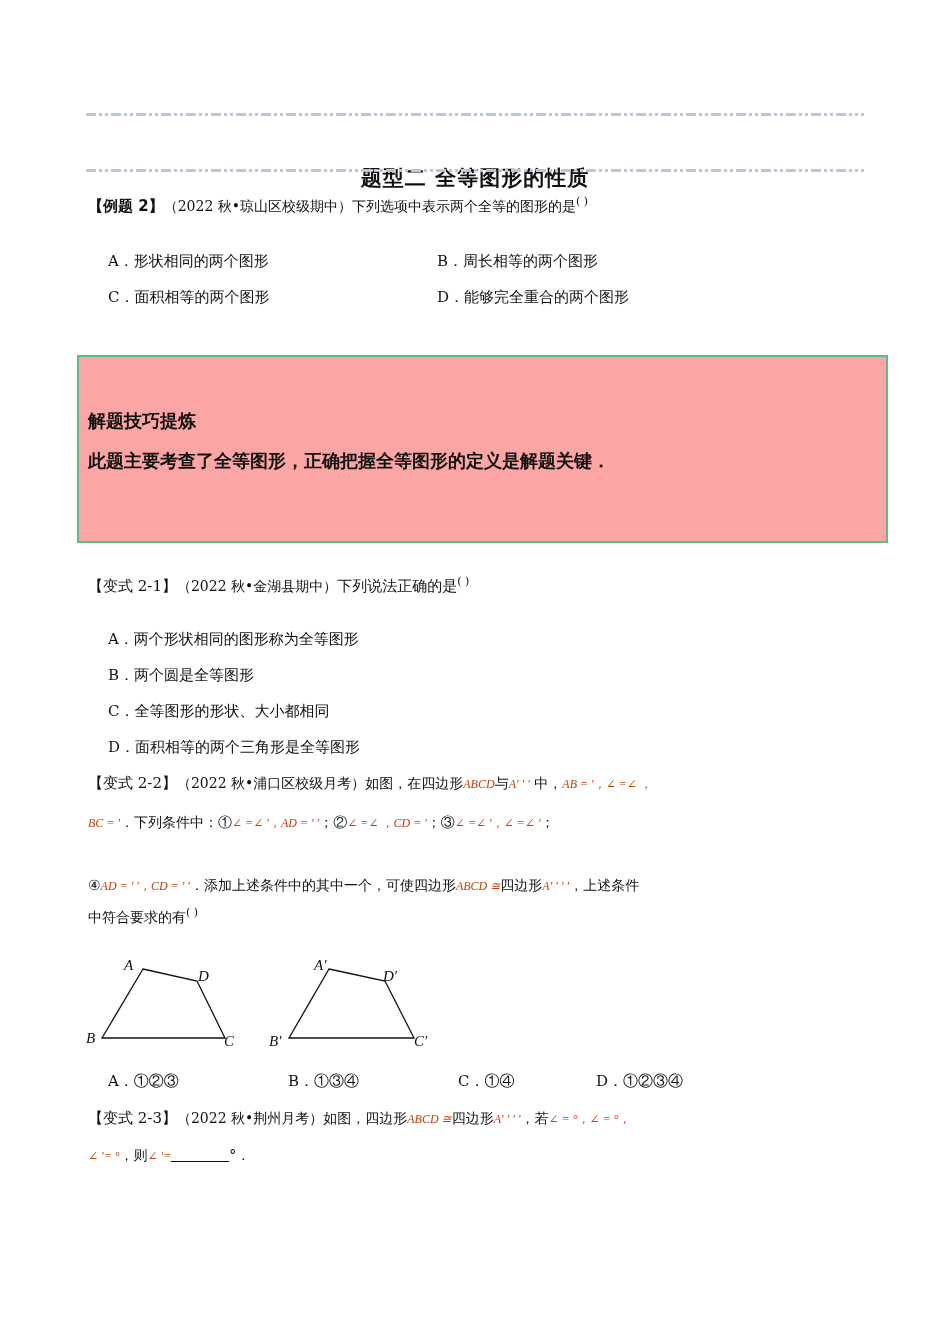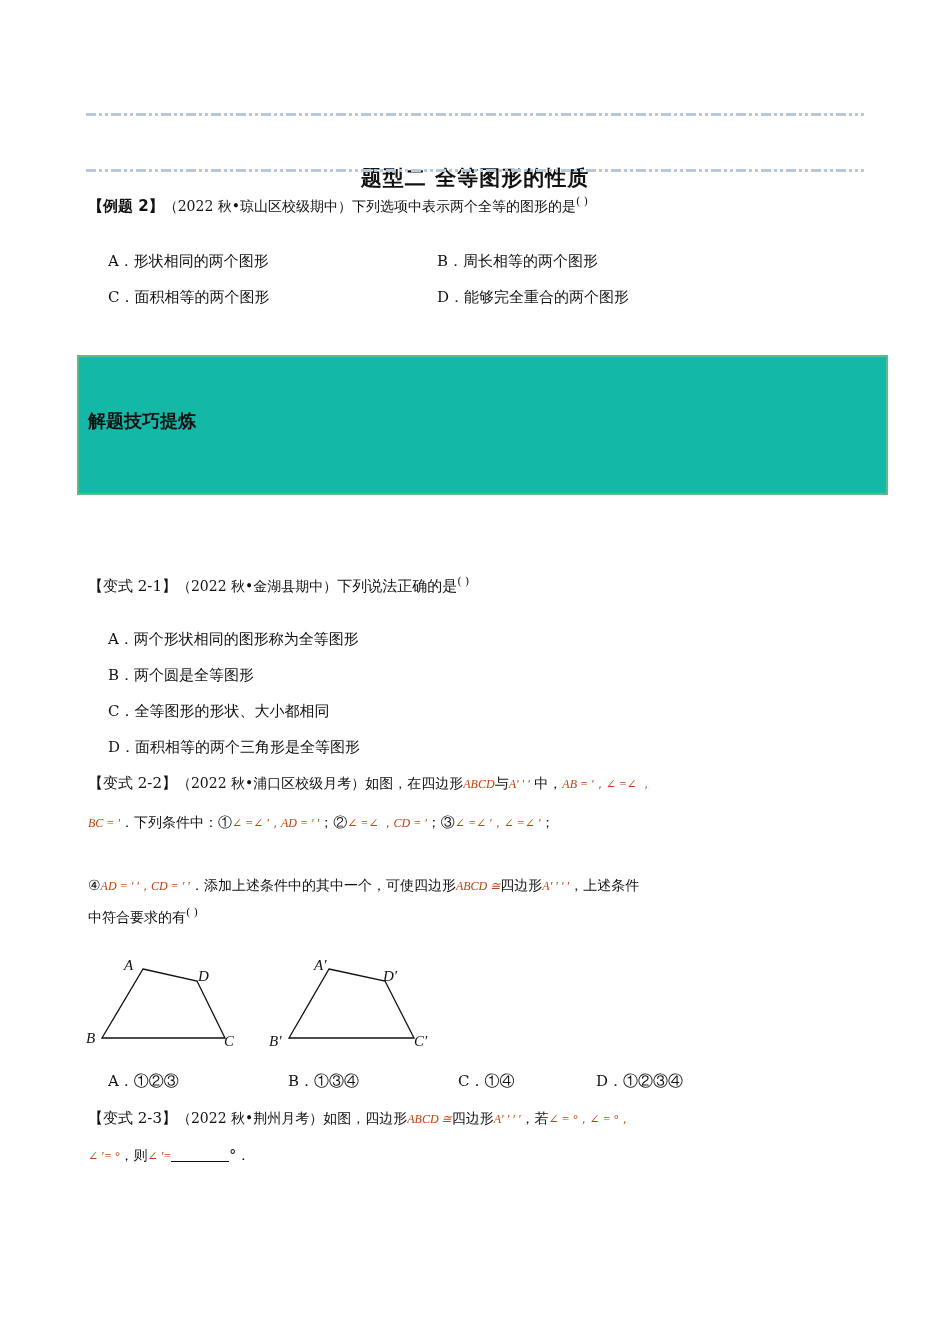--- a/index.html
+++ b/index.html
@@ -13,22 +13,22 @@
             #b8c8da 19px 22px, transparent 22px 25px); }
   .title { position:absolute; top:128px; left:0; width:950px; text-align:center;
            font-family:"DejaVu Sans","Liberation Sans",sans-serif; font-weight:bold;
            font-size:21px; letter-spacing:1px;margin-top:36px; }
   .line { position:absolute; left:88px; font-size:15px; white-space:nowrap; line-height:20px; }
   .bold { font-weight:bold; font-family:"DejaVu Sans","Liberation Sans",sans-serif; }
   .small { font-size:14px; }
   .paren { font-size:11px; vertical-align:6px; }
   .opt { position:absolute; font-size:15px; white-space:nowrap; line-height:20px; }
   .math { font-style:italic; font-family:"Liberation Serif","DejaVu Serif",serif; color:#c2410c; font-size:12px; }
-  .tipbox { position:absolute; left:77px; top:355px; width:811px; height:140px;
-            background:#14b8a6; border:2px solid #5dbb8a; box-sizing:border-box; }
+  .tipbox { position:absolute; left:77px; top:355px; width:811px; height:188px;
+            background:#fca5a5; border:2px solid #5dbb8a; box-sizing:border-box; }
   .tiphead { position:absolute; left:9px; top:52px; font-size:18px;
              font-family:"DejaVu Sans","Liberation Sans",sans-serif; font-weight:bold; }
   .tipbody { position:absolute; left:9px; top:92px; font-size:18px;
              font-family:"DejaVu Sans","Liberation Sans",sans-serif; font-weight:bold; white-space:nowrap; }
   .blank { display:inline-block; width:58px; border-bottom:1px solid #111; height:14px; vertical-align:-2px; }
   svg text { font-family:"Liberation Serif","DejaVu Serif",serif; font-style:italic; font-size:15px; fill:#111; }
 </style>
 </head>
 <body>
 
@@ -39,20 +39,21 @@
 <div class="line" style="top:192px;">
   <span class="bold">【例题 2】</span><span class="small">（2022 秋•琼山区校级期中）</span><span class="small">下列选项中表示两个全等的图形的是</span><span class="paren">(        )</span>
 </div>
 <div class="opt" style="left:108px; top:251px;"><span>A．</span><span>形状相同的两个图形</span></div>
 <div class="opt" style="left:437px; top:251px;"><span>B．</span><span>周长相等的两个图形</span></div>
 <div class="opt" style="left:108px; top:287px;"><span>C．</span><span>面积相等的两个图形</span></div>
 <div class="opt" style="left:437px; top:287px;"><span>D．</span><span>能够完全重合的两个图形</span></div>
 
 <div class="tipbox">
   <div class="tiphead">解题技巧提炼</div>
+  <div class="tipbody">此题主要考查了全等图形，正确把握全等图形的定义是解题关键．</div>
 </div>
 
 <div class="line" style="top:572px;">
   <span>【变式 2-1】</span><span class="small">（2022 秋•金湖县期中）</span><span>下列说法正确的是</span><span class="paren">(          )</span>
 </div>
 <div class="opt" style="left:108px; top:629px;"><span>A．</span><span>两个形状相同的图形称为全等图形</span></div>
 <div class="opt" style="left:108px; top:665px;"><span>B．</span><span>两个圆是全等图形</span></div>
 <div class="opt" style="left:108px; top:701px;"><span>C．</span><span>全等图形的形状、大小都相同</span></div>
 <div class="opt" style="left:108px; top:737px;"><span>D．</span><span>面积相等的两个三角形是全等图形</span></div>
 

